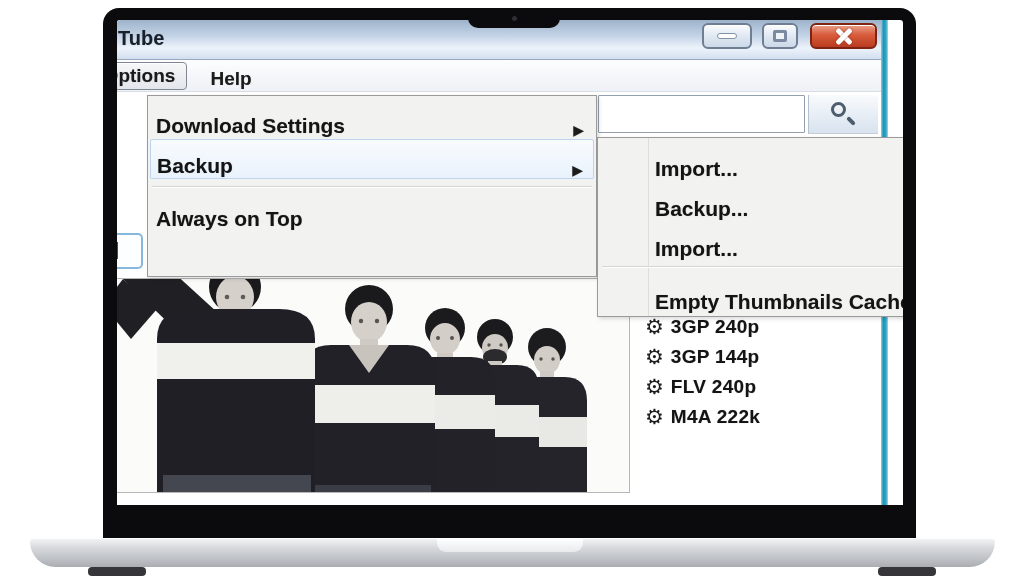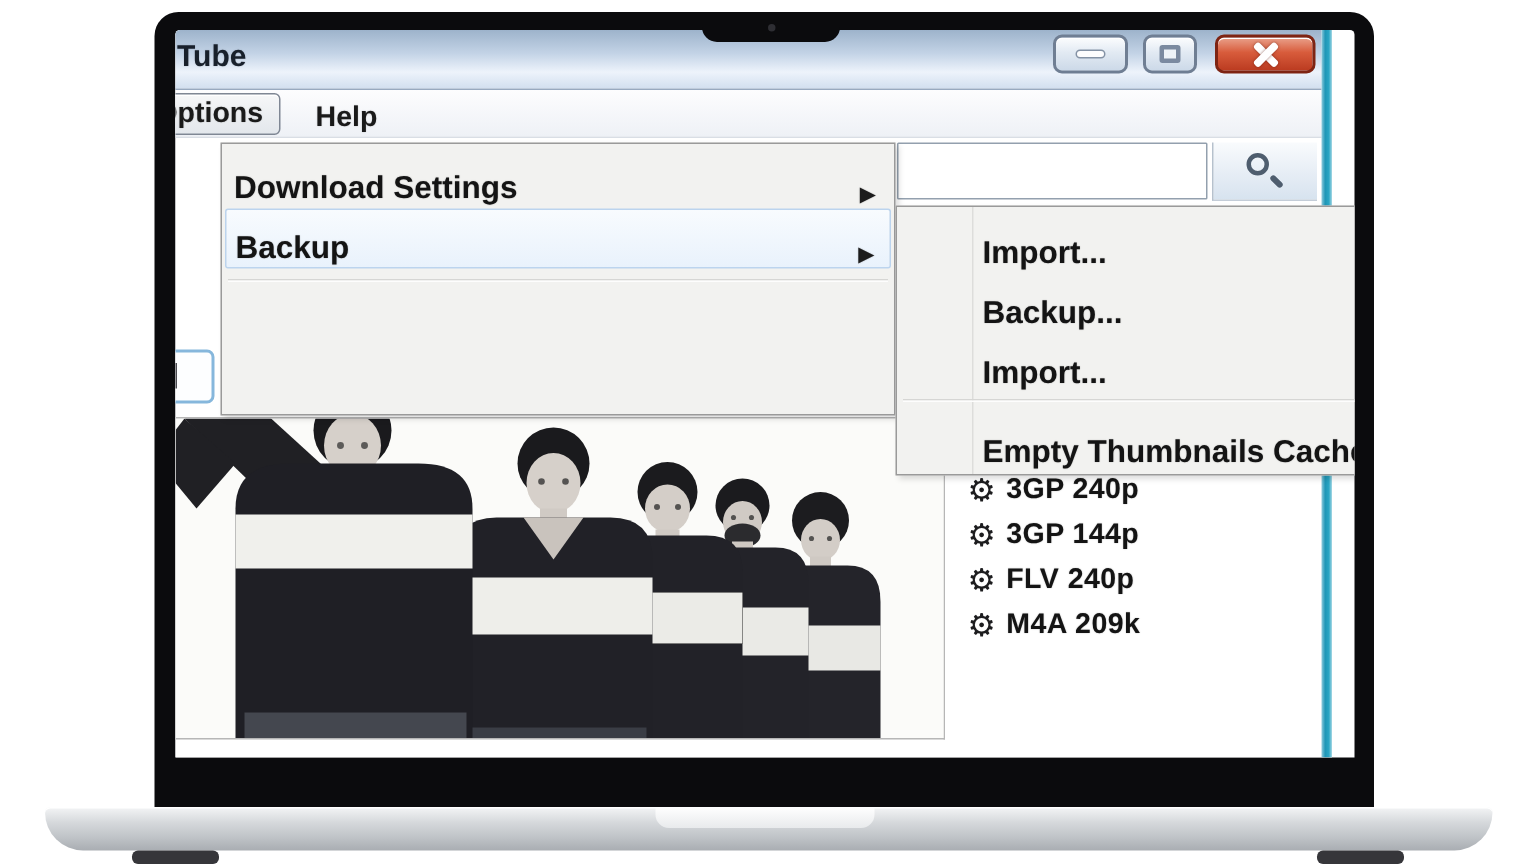--- a/index.html
+++ b/index.html
@@ -224,37 +224,40 @@
           <div class="fmt-row">
             <span class="fmt-gear">⚙</span>
             <span class="fmt-label">3GP 144p</span>
           </div>
           <div class="fmt-row">
             <span class="fmt-gear">⚙</span>
             <span class="fmt-label">FLV 240p</span>
           </div>
           <div class="fmt-row">
             <span class="fmt-gear">⚙</span>
-            <span class="fmt-label">M4A 209k</span>
+            <span class="fmt-label">M4A 222k</span>
           </div>
         </div>
 
         <div class="win-right-edge"></div>
       </div>
 
       <div class="popup popup-options">
         <div class="mi" style="top:2px; height:40px;">
           <span>Download Settings</span>
           <span class="arrow">▶</span>
         </div>
         <div class="mi hilite" style="top:43px; height:40px;">
           <span>Backup</span>
           <span class="arrow">▶</span>
         </div>
         <div class="msep" style="top:90px;"></div>
+        <div class="mi" style="top:97px; height:38px;">
+          <span>Always on Top</span>
+        </div>
       </div>
 
       <div class="popup popup-history">
         <div class="mi" style="top:3px; height:40px;">
           <span>Import...</span>
         </div>
         <div class="mi" style="top:43px; height:40px;">
           <span>Backup...</span>
         </div>
         <div class="mi" style="top:83px; height:40px;">

